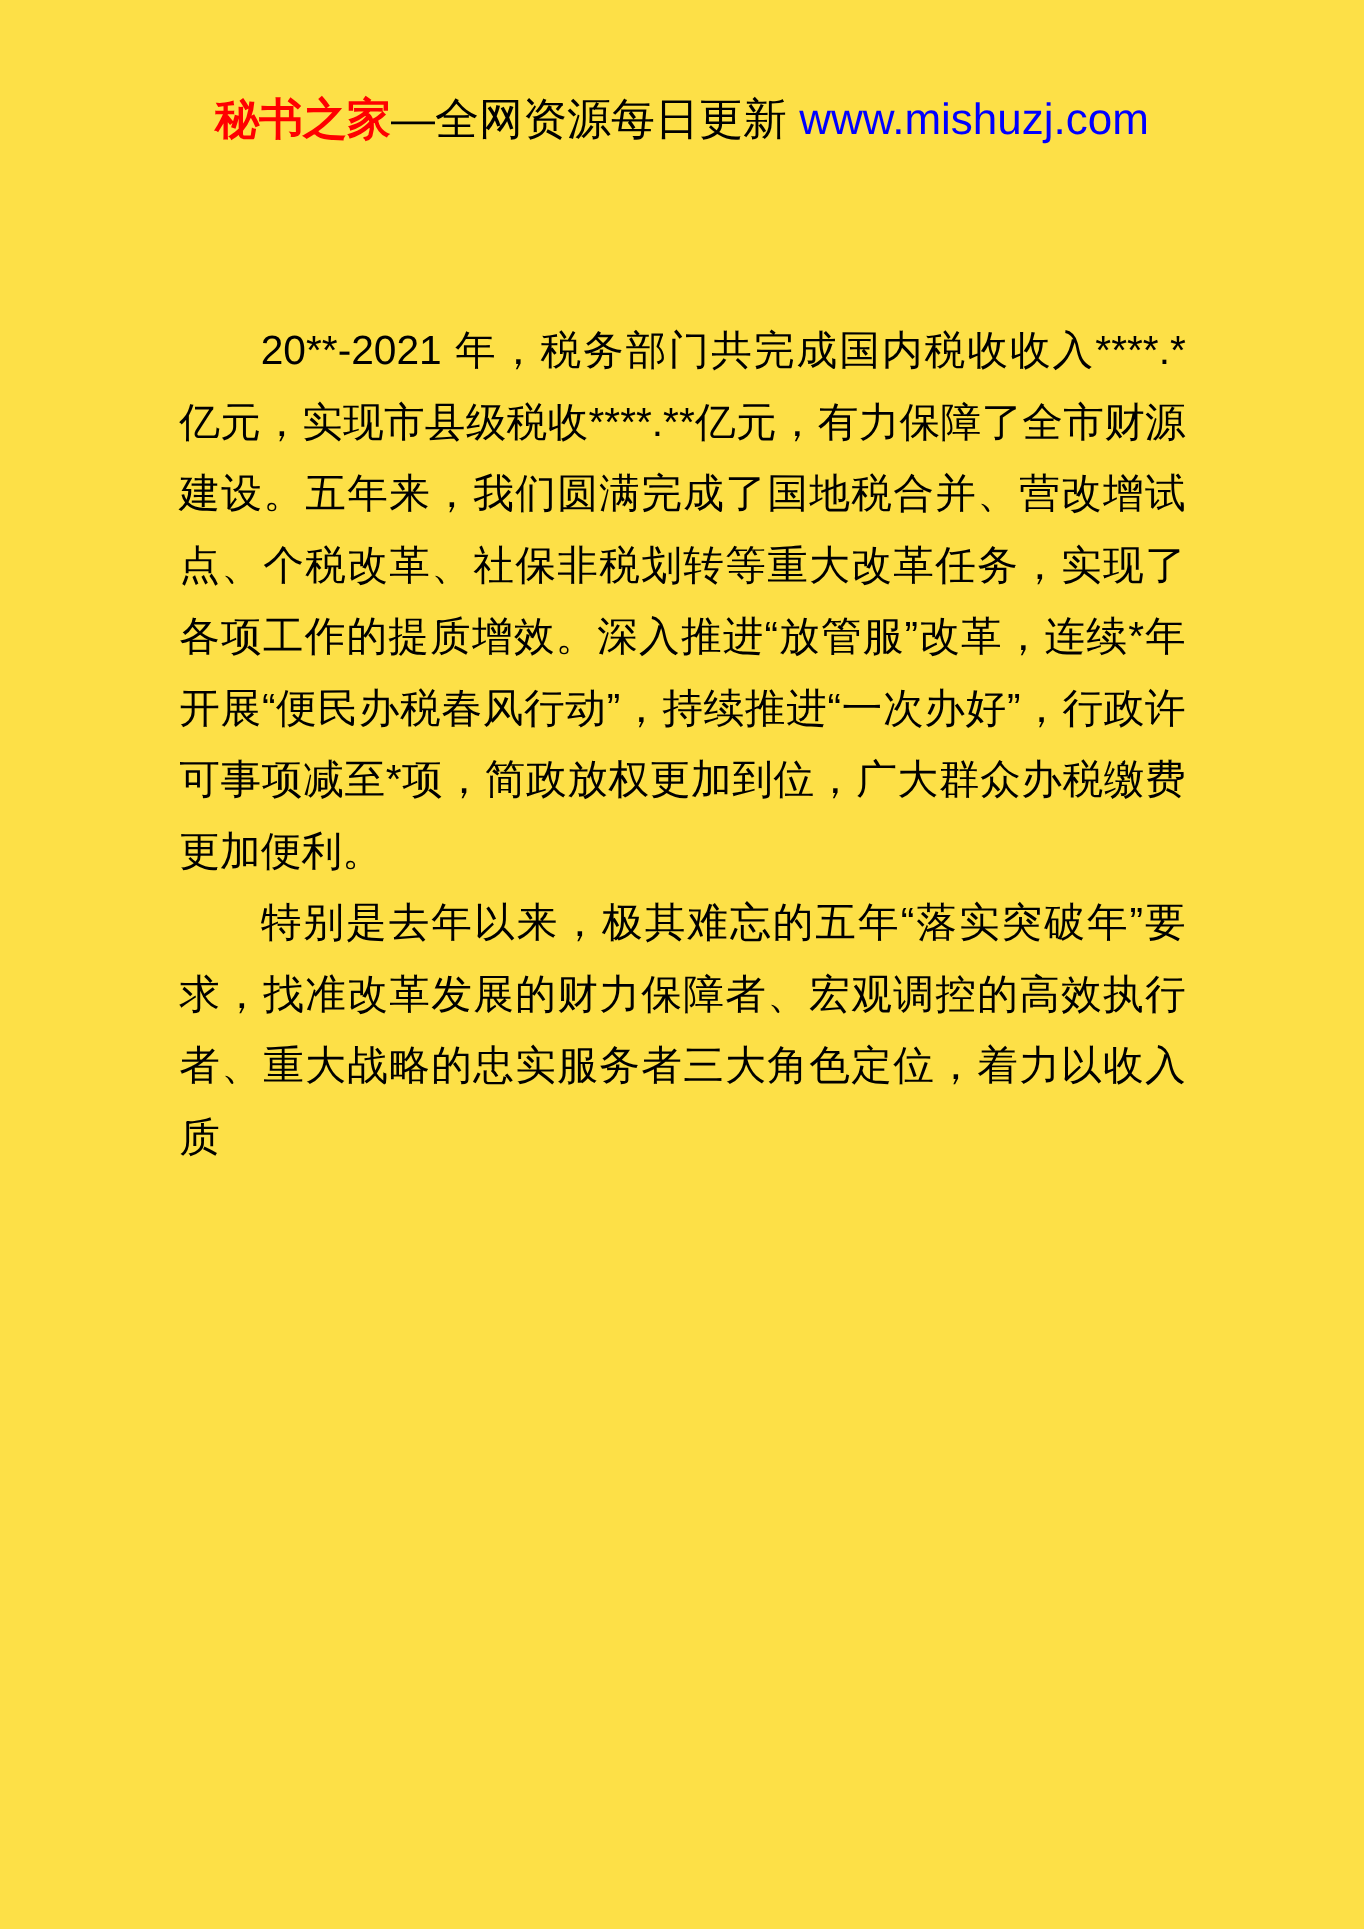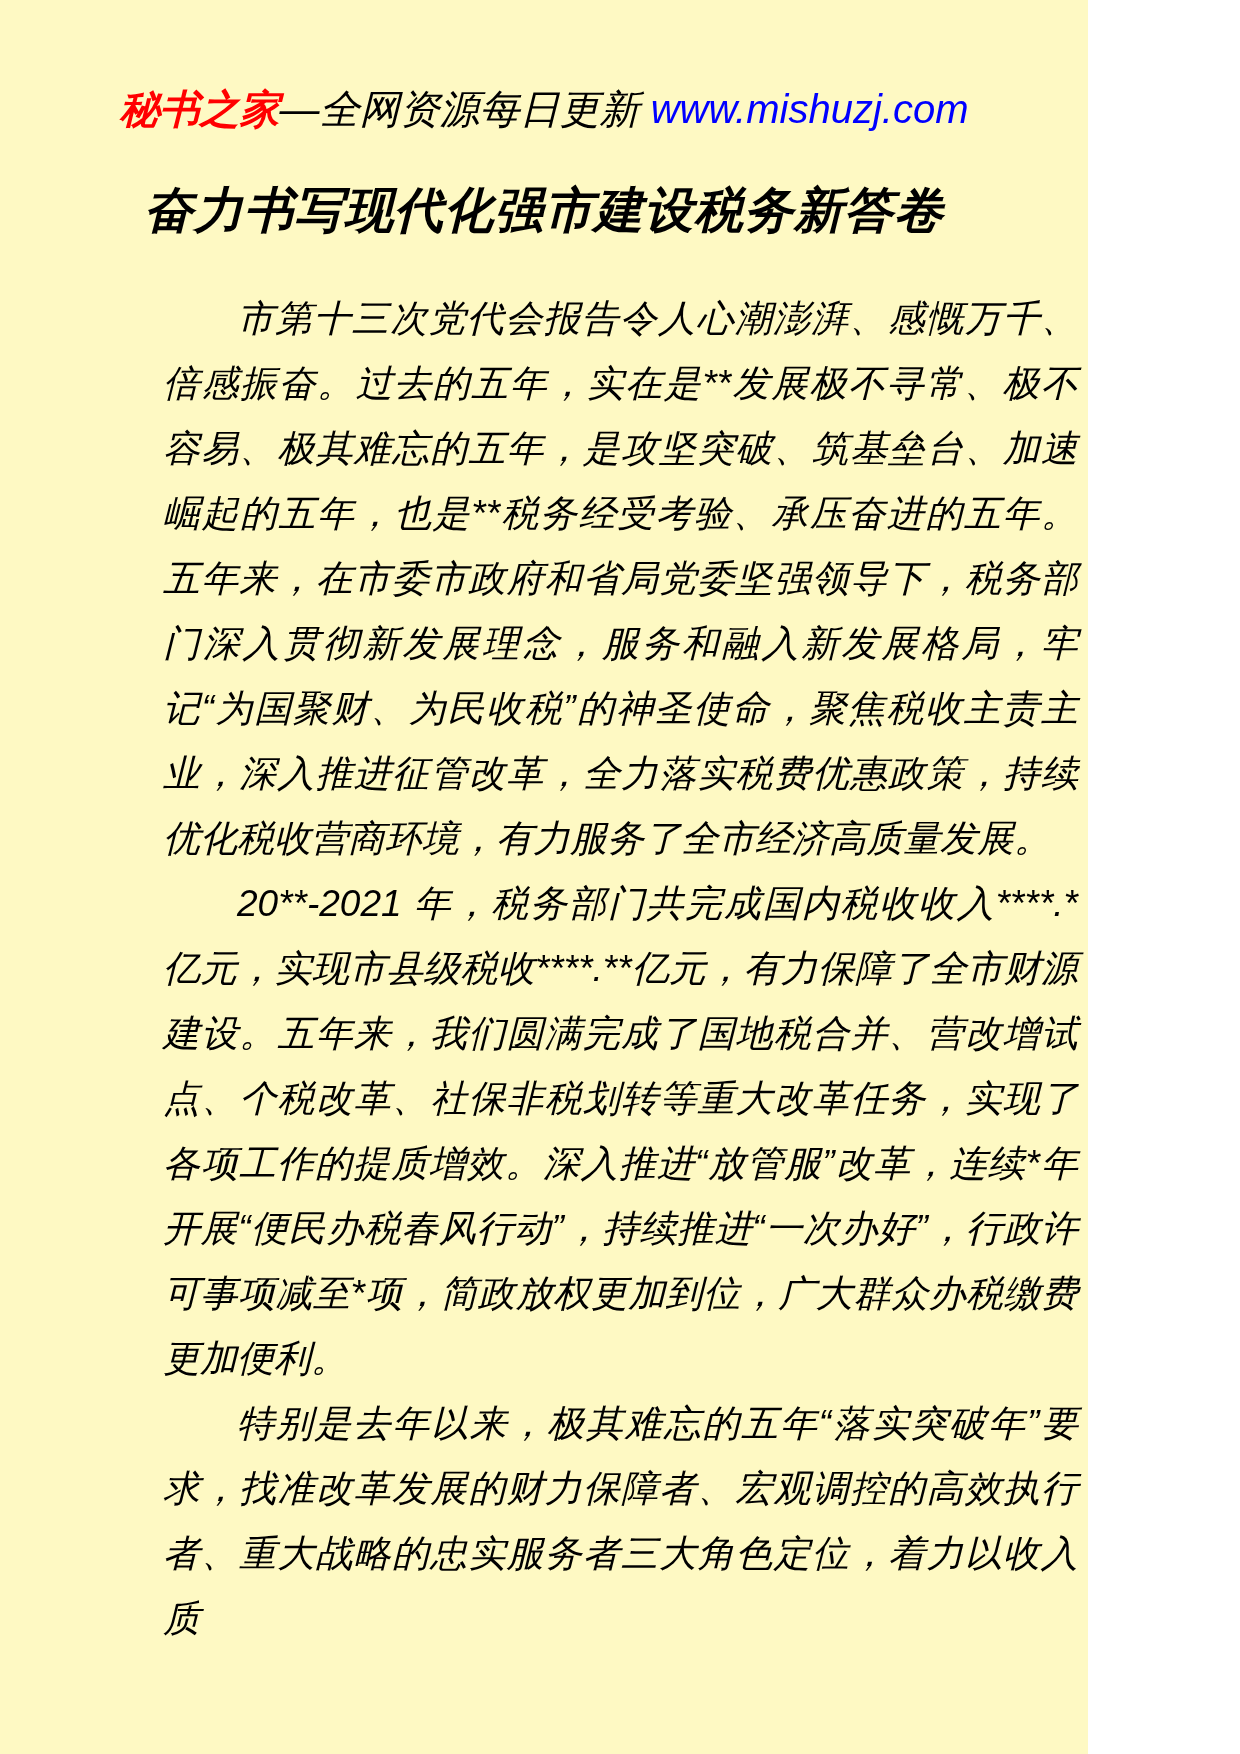--- a/index.html
+++ b/index.html
@@ -2,27 +2,26 @@
 <html><head>
 <meta charset="utf-8">
 <style>
   html, body {
     margin: 0;
     padding: 0;
     background: #ffffff;
   }
   .page {
     position: relative;
-    width: 1088px;
+    width: 1240px;
     height: 1754px;
-    background: #fef9c3;
+    background: #fde047;
     overflow: hidden;
     font-family: "Liberation Sans", "DejaVu Sans", sans-serif;
     color: #000000;
-    font-style: italic;
   }
   .doc-header {
     position: absolute;
     top: 84px;
     left: 0;
     right: 0;
     text-align: center;
     font-size: 40px;
     line-height: 50px;
     white-space: nowrap;
@@ -66,21 +65,19 @@
 </style>
 </head>
 <body>
 
 <div class="page">
 
   <div class="doc-header">
     <span class="brand" style="color: rgb(255, 0, 0);">秘书之家</span><span class="tagline" style="color: rgb(0, 0, 0);">—全网资源每日更新 </span><span class="site-url" style="color: rgb(0, 0, 255);">www.mishuzj.com</span>
   </div>
 
-  <h1 class="doc-title">奋力书写现代化强市建设税务新答卷</h1>
 
   <div class="doc-body">
-    <p>市第十三次党代会报告令人心潮澎湃、感慨万千、倍感振奋。过去的五年，实在是**发展极不寻常、极不容易、极其难忘的五年，是攻坚突破、筑基垒台、加速崛起的五年，也是**税务经受考验、承压奋进的五年。五年来，在市委市政府和省局党委坚强领导下，税务部门深入贯彻新发展理念，服务和融入新发展格局，牢记“为国聚财、为民收税”的神圣使命，聚焦税收主责主业，深入推进征管改革，全力落实税费优惠政策，持续优化税收营商环境，有力服务了全市经济高质量发展。</p>
     <p>20**-2021 年，税务部门共完成国内税收收入****.*亿元，实现市县级税收****.**亿元，有力保障了全市财源建设。五年来，我们圆满完成了国地税合并、营改增试点、个税改革、社保非税划转等重大改革任务，实现了各项工作的提质增效。深入推进“放管服”改革，连续*年开展“便民办税春风行动”，持续推进“一次办好”，行政许可事项减至*项，简政放权更加到位，广大群众办税缴费更加便利。</p>
     <p>特别是去年以来，极其难忘的五年“落实突破年”要求，找准改革发展的财力保障者、宏观调控的高效执行者、重大战略的忠实服务者三大角色定位，着力以收入质</p>
   </div>
 
 </div>
 
 </body></html>

